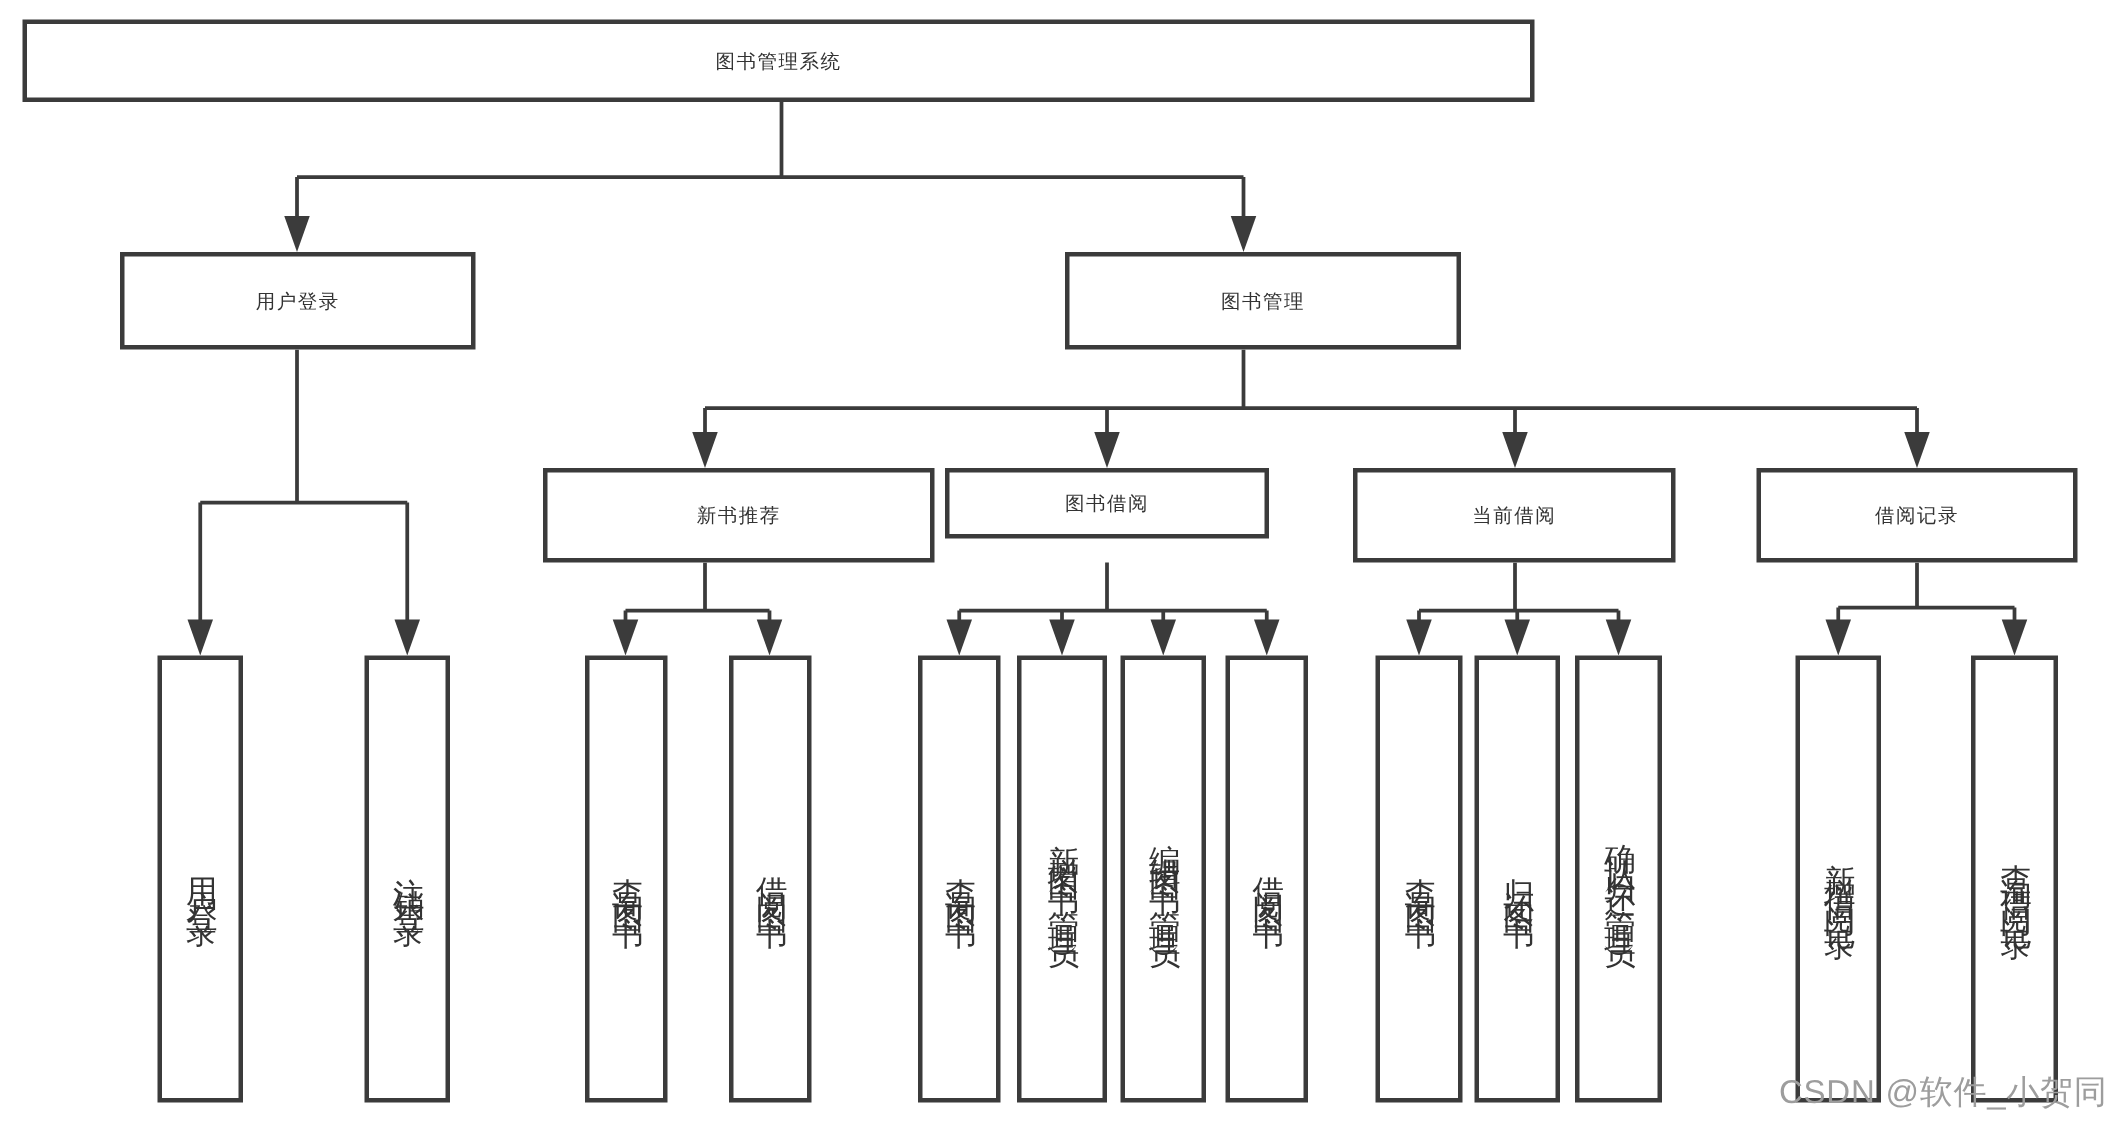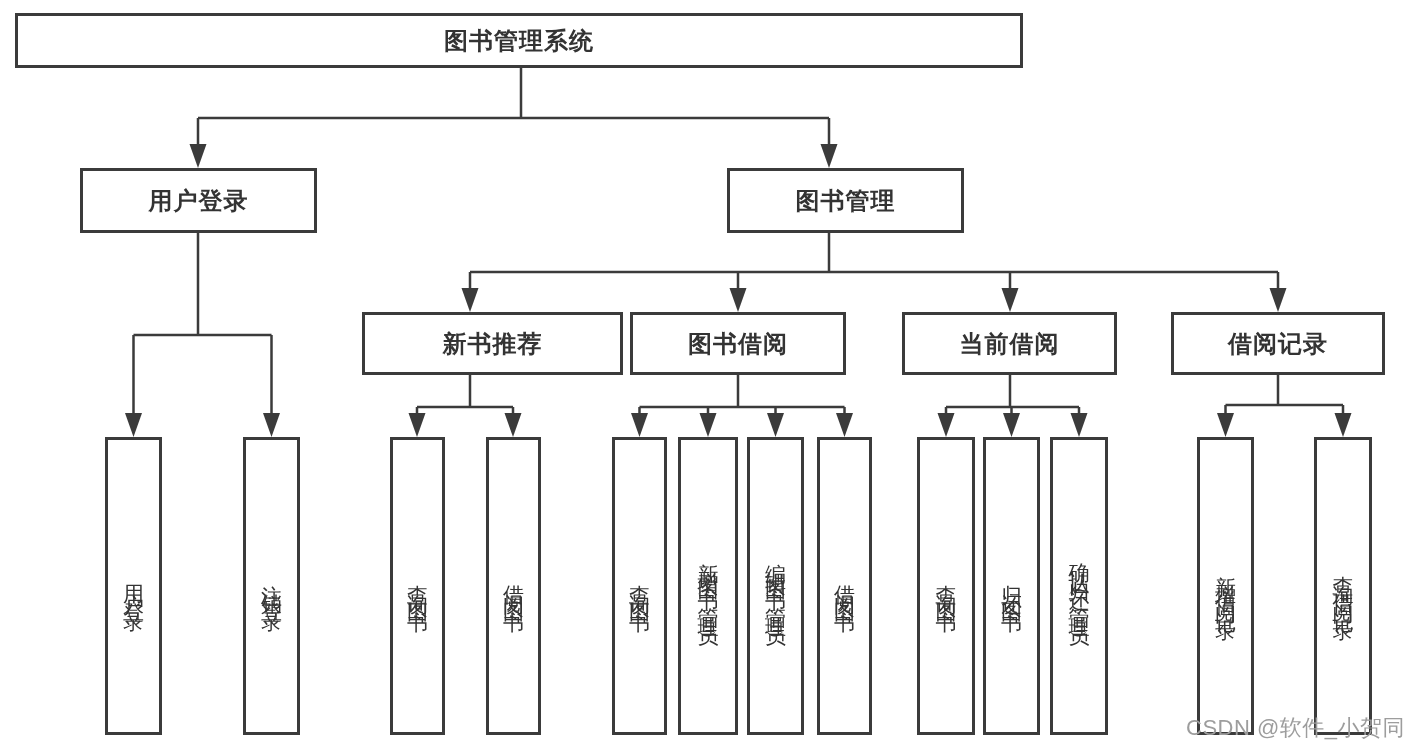--- a/index.html
+++ b/index.html
@@ -13,21 +13,21 @@
   #connectors { position:absolute; left:0; top:0; width:1405px; height:747px; }
   .box {
     position:absolute;
     box-sizing:border-box;
     border:3px solid #3b3b3b;
     background:#ffffff;
     display:flex; align-items:center; justify-content:center;
     color:#333333;
     z-index:2;
   }
-  .box.h { font-size:24px; letter-spacing:1px;font-weight:bold; }
+  .box.h { font-size:13px; letter-spacing:1px; }
   .vtext {
     writing-mode:vertical-rl;
     text-orientation:mixed;
     font-size:21px;
     letter-spacing:9px;
     color:#333333;
     white-space:nowrap;
   }
   #watermark {
     position:absolute;
@@ -87,24 +87,24 @@
       <polygon points="1070.5,413 1087.5,413 1079,437"></polygon>
 
       <polygon points="1217,413 1234,413 1225.5,437"></polygon>
       <polygon points="1334.5,413 1351.5,413 1343,437"></polygon>
     </g>
   </svg>
 
   <div class="box h" style="left:15px;top:13px;width:1008px;height:55px">图书管理系统</div>
 
   <div class="box h" style="left:80px;top:168px;width:237px;height:65px">用户登录</div>
-  <div class="box h" style="left:727px;top:168px;width:237px;height:65px">图书管理</div>
+  <div class="box h" style="left:710px;top:168px;width:264px;height:65px">图书管理</div>
 
   <div class="box h" style="left:362px;top:312px;width:261px;height:63px">新书推荐</div>
-  <div class="box h" style="left:630px;top:312px;width:216px;height:63px">图书借阅</div>
+  <div class="box h" style="left:630px;top:312px;width:216px;height:47px">图书借阅</div>
   <div class="box h" style="left:1171px;top:312px;width:214px;height:63px">借阅记录</div>
   <div class="box h" style="left:902px;top:312px;width:215px;height:63px">当前借阅</div>
 
   <div class="box" style="left:105px;top:437px;width:57px;height:298px">
     <span class="vtext">用户登录</span>
   </div>
   <div class="box" style="left:243px;top:437px;width:57px;height:298px">
     <span class="vtext">注销登录</span>
   </div>
 

